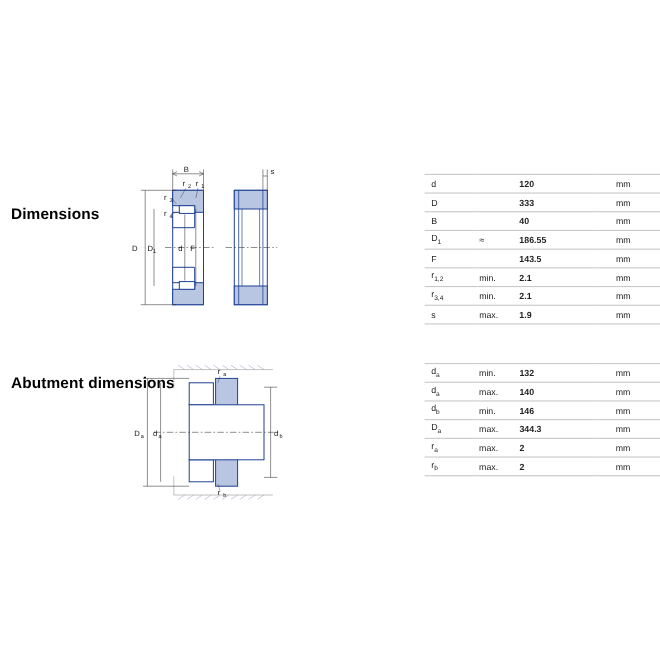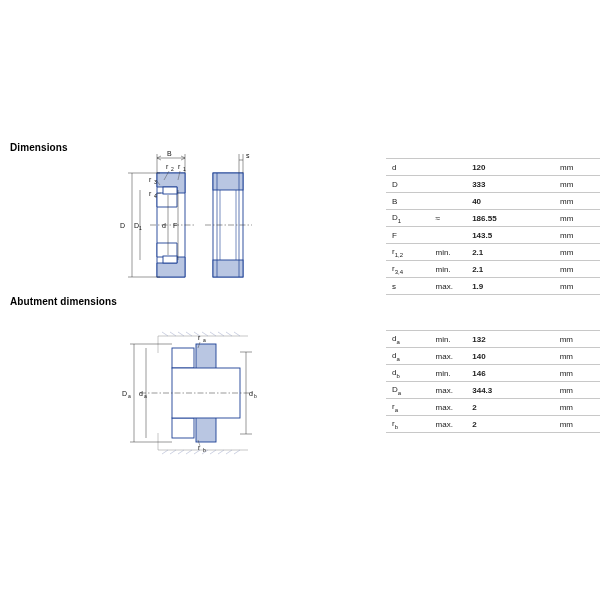--- a/index.html
+++ b/index.html
@@ -10,24 +10,25 @@
     width: 600px;
     height: 600px;
     background: #ffffff;
     font-family: "Liberation Sans", sans-serif;
     color: #000000;
     position: relative;
     overflow: hidden;
   }
   .section-title {
     position: absolute;
-    font-size: 10px;
+    font-size: 14px;
     font-weight: bold;
     color: #000;
     letter-spacing: 0.1px;
+    margin-top: 44px;
   }
   #dimensions-title { left: 10px; top: 142px; }
   #abutment-title { left: 10px; top: 296px; }
 
   
   .spec-table {
     position: absolute;
     border-collapse: collapse;
     font-size: 8px;
     width: 216px;

